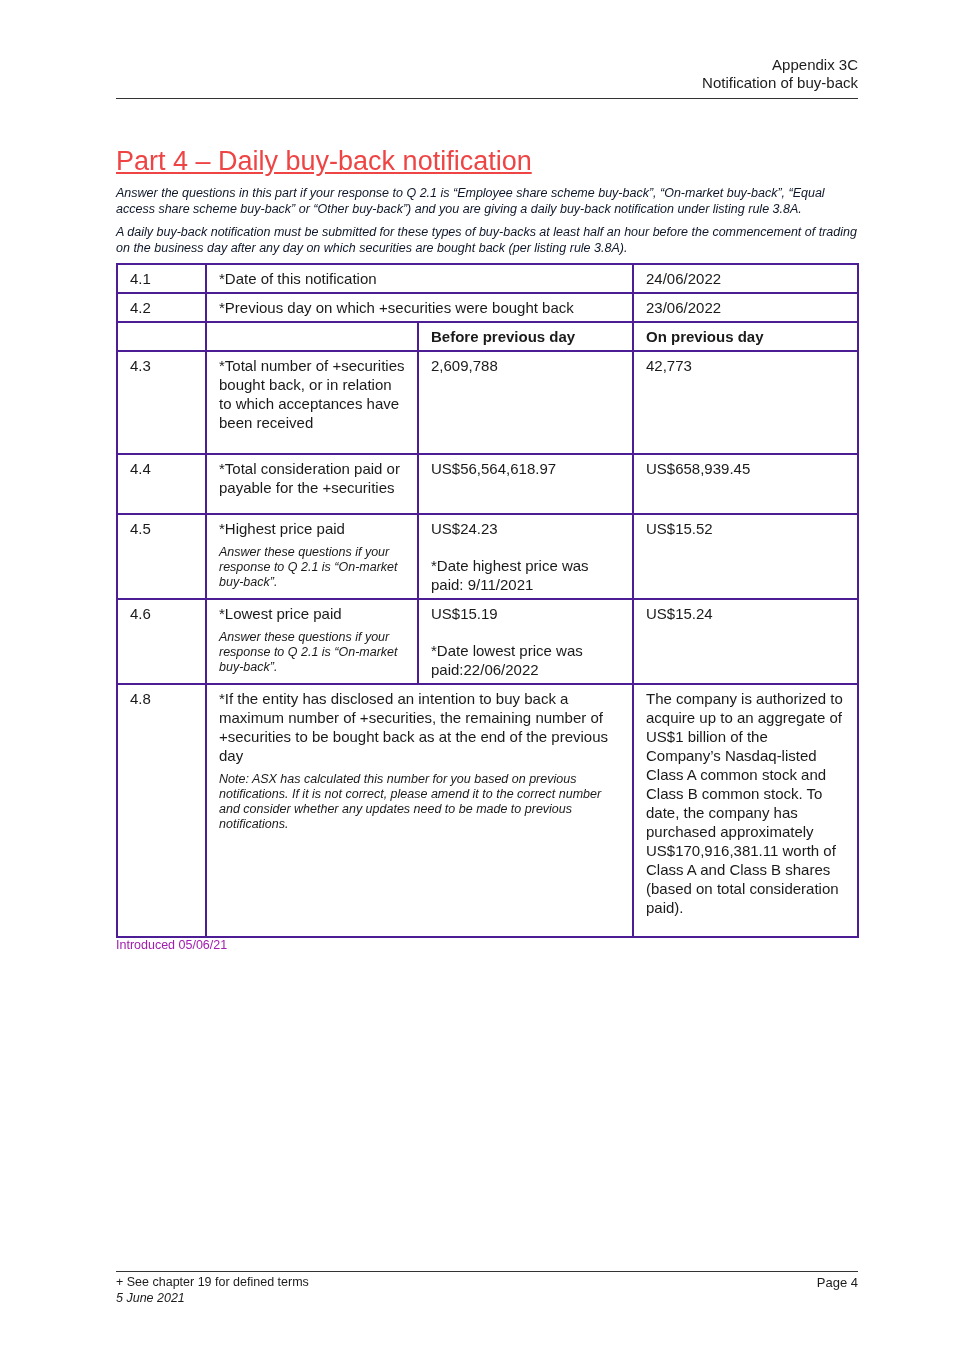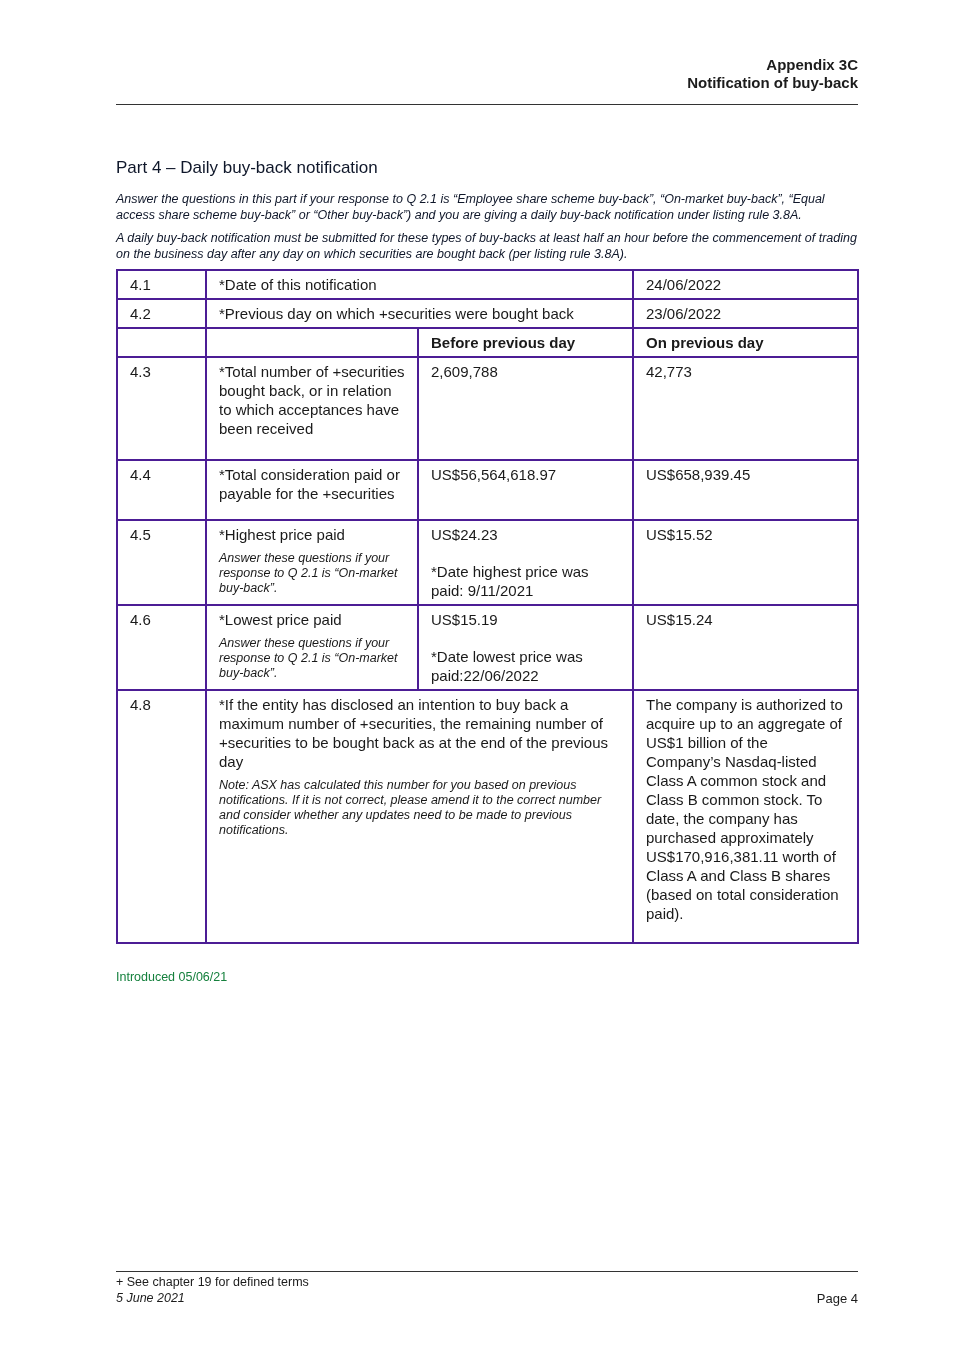--- a/index.html
+++ b/index.html
@@ -10,33 +10,34 @@
     color: #1c1c1c;
     position: relative;
     overflow: hidden;
   }
   .page { position: absolute; inset: 0; background: #ffffff; }
   .content { position: absolute; left: 116px; width: 742px; top: 0; }
 
   .doc-header {
     padding-top: 56px;
     text-align: right;
-    font-weight: bold;
+    font-weight: normal;
     font-size: 15px;
     line-height: 18px;
     border-bottom: 1px solid #333333;
-    padding-bottom: 12px;
+    padding-bottom: 6px;
   }
 
   .page-title {
     margin-top: 50px;
-    font-size: 17px;
+    font-size: 27px;
     font-weight: normal;
     line-height: 25px;
-    color: #0f172a;
+    color: #ef4444;
+    text-decoration: underline;
   }
 
   .intro p {
     font-style: italic;
     font-size: 12.5px;
     line-height: 15.5px;
     margin-top: 12px;
     color: #0f172a;
   }
   .intro p + p { margin-top: 8px; }
@@ -70,34 +71,33 @@
     font-style: italic;
     font-size: 12.5px;
     line-height: 15px;
     margin-top: 7px;
   }
   .val-date { margin-top: 18px; }
   td.c-label-wide { padding-right: 44px; }
   td.c-ans { padding-left: 13px; padding-right: 17px; line-height: 19.5px; }
 
   .introduced {
-    margin-top: 26px;
     font-size: 12.5px;
-    color: #15803d;
+    color: #a21caf;
   }
 
   .footer {
     position: absolute;
     left: 116px; width: 742px;
     top: 1271px;
     border-top: 1px solid #333333;
     padding-top: 3px;
     display: flex;
     justify-content: space-between;
-    align-items: flex-end;
+    align-items: flex-start;
   }
   .footer .f-left { font-size: 12.5px; line-height: 15.5px; }
   .footer .f-date { font-style: italic; }
   .footer .f-page { font-size: 13px; }
 </style>
 </head>
 <body>
 
 <div class="page">
   <div class="content">

